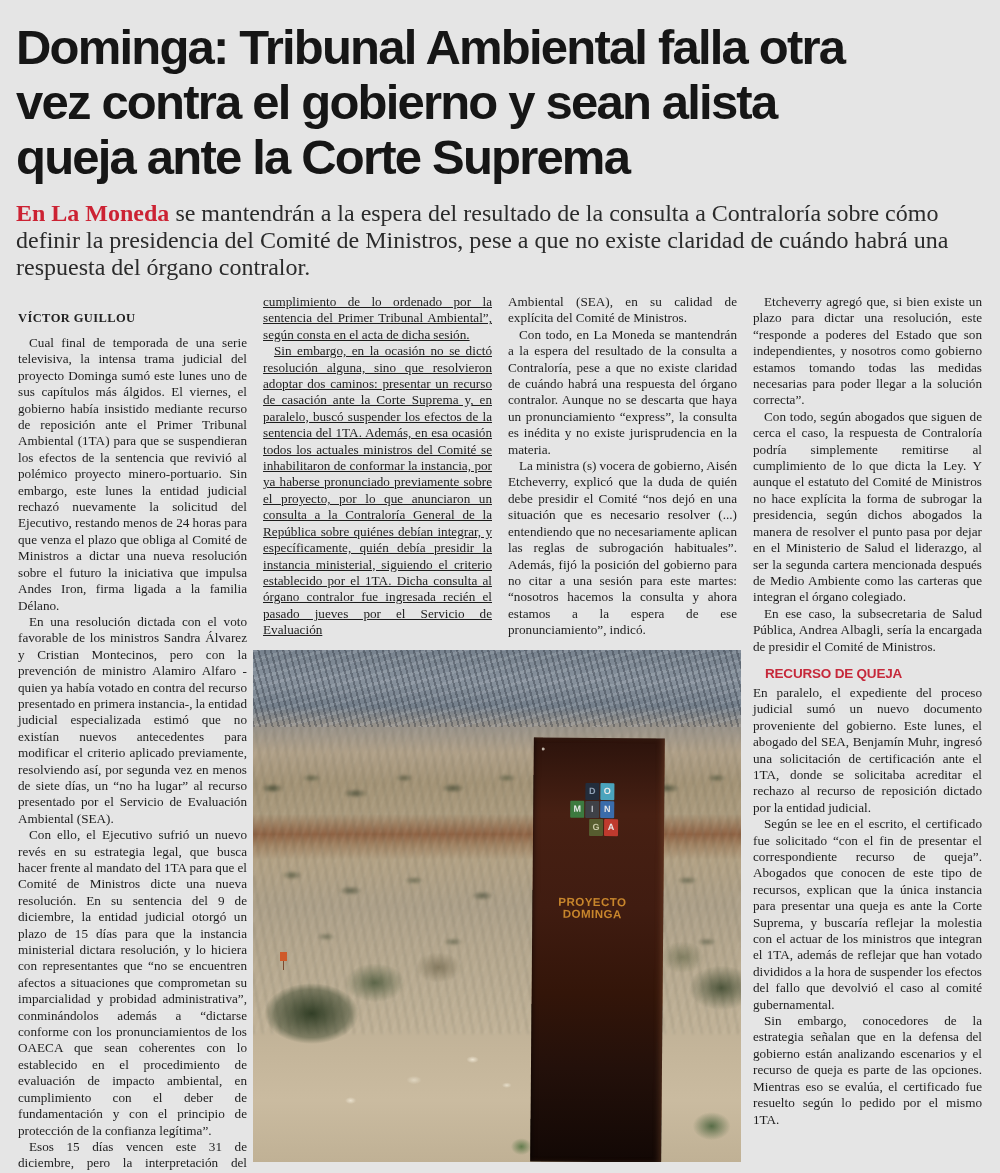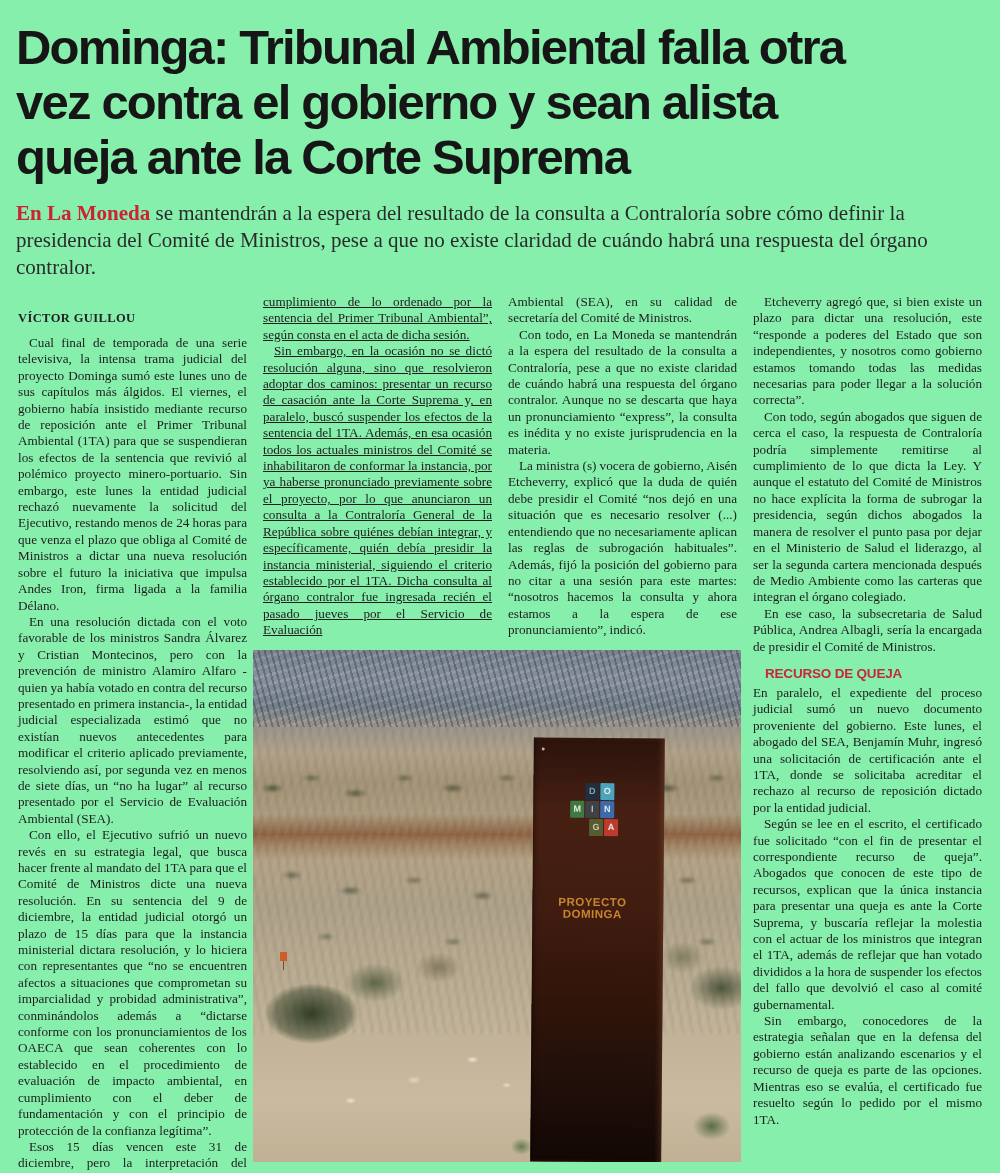--- a/index.html
+++ b/index.html
@@ -1,26 +1,26 @@
 <!DOCTYPE html>
 <html lang="es"><head>
 <meta charset="utf-8">
 <style>
   html,body{margin:0;padding:0;background:#fff;}
-  .page{position:relative;width:1000px;height:1173px;background:#86efac;overflow:hidden;
+  .page{position:relative;width:1000px;height:1173px;background:#e5e5e5;overflow:hidden;
         font-family:"Liberation Serif",serif;color:#1d1d1d;}
 
   
   .headline{position:absolute;top:20px;left:16px;width:968px;}
   .headline .hl-line{font-family:"Liberation Sans",sans-serif;font-weight:700;
         font-size:49px;line-height:55px;letter-spacing:-1.8px;color:#161616;white-space:nowrap;}
 
   
   .lede{position:absolute;top:200px;left:16px;width:968px;margin:0;
-        font-size:21px;line-height:27px;color:#2b2b2b;}
+        font-size:24px;line-height:27px;color:#2b2b2b;}
   .kicker{font-weight:700;color:#cc2233;}
 
   
   .bodywrap{position:absolute;top:294px;left:0;width:1000px;height:879px;}
   .col{position:absolute;top:0;width:229px;}
   #col1{left:18px;} #col2{left:263px;text-decoration:underline;} #col3{left:508px;} #col4{left:753px;}
   .byline{font-family:"Liberation Serif",serif;font-weight:700;font-size:12.5px;
         letter-spacing:.4px;color:#222;margin:17px 0 9px 0;}
   .para{margin:0;font-size:13.2px;line-height:16.4px;text-align:justify;
         hyphens:auto;-webkit-hyphens:auto;word-spacing:-.2px;}
@@ -127,21 +127,21 @@
       <p class="para indent">Con ello, el Ejecutivo sufrió un nuevo revés en su estrategia legal, que busca hacer frente al mandato del 1TA para que el Comité de Ministros dicte una nueva resolución. En su sentencia del 9 de diciembre, la entidad judicial otorgó un plazo de 15 días para que la instancia ministerial dictara resolución, y lo hiciera con representantes que “no se encuentren afectos a situaciones que comprometan su imparcialidad y probidad administrativa”, conminándolos además a “dictarse conforme con los pronunciamientos de los OAECA que sean coherentes con lo establecido en el procedimiento de evaluación de impacto ambiental, en cumplimiento con el deber de fundamentación y con el principio de protección de la confianza legítima”.</p>
       <p class="para indent">Esos 15 días vencen este 31 de diciembre, pero la interpretación del gobierno es que, al menos, una parte del fallo ya fue atendida. Específicamente, el lunes 23, cuando el Comité de Ministros sostuvo una sesión extraordinaria con el propósito de “abordar el</p>
     </div>
 
     <div class="col" id="col2">
       <p class="para">cumplimiento de lo ordenado por la sentencia del Primer Tribunal Ambiental”, según consta en el acta de dicha sesión.</p>
       <p class="para indent">Sin embargo, en la ocasión no se dictó resolución alguna, sino que resolvieron adoptar dos caminos: presentar un recurso de casación ante la Corte Suprema y, en paralelo, buscó suspender los efectos de la sentencia del 1TA. Además, en esa ocasión todos los actuales ministros del Comité se inhabilitaron de conformar la instancia, por ya haberse pronunciado previamente sobre el proyecto, por lo que anunciaron un consulta a la Contraloría General de la República sobre quiénes debían integrar, y específicamente, quién debía presidir la instancia ministerial, siguiendo el criterio establecido por el 1TA. Dicha consulta al órgano contralor fue ingresada recién el pasado jueves por el Servicio de Evaluación</p>
     </div>
 
     <div class="col" id="col3">
-      <p class="para">Ambiental (SEA), en su calidad de secretaría del Comité de Ministros.</p>
+      <p class="para">Ambiental (SEA), en su calidad de explícita del Comité de Ministros.</p>
       <p class="para indent">Con todo, en La Moneda se mantendrán a la espera del resultado de la consulta a Contraloría, pese a que no existe claridad de cuándo habrá una respuesta del órgano contralor. Aunque no se descarta que haya un pronunciamiento “express”, la consulta es inédita y no existe jurisprudencia en la materia.</p>
       <p class="para indent">La ministra (s) vocera de gobierno, Aisén Etcheverry, explicó que la duda de quién debe presidir el Comité “nos dejó en una situación que es necesario resolver (...) entendiendo que no necesariamente aplican las reglas de subrogación habituales”. Además, fijó la posición del gobierno para no citar a una sesión para este martes: “nosotros hacemos la consulta y ahora estamos a la espera de ese pronunciamiento”, indicó.</p>
     </div>
 
     <div class="col" id="col4">
       <p class="para indent">Etcheverry agregó que, si bien existe un plazo para dictar una resolución, este “responde a poderes del Estado que son independientes, y nosotros como gobierno estamos tomando todas las medidas necesarias para poder llegar a la solución correcta”.</p>
       <p class="para indent">Con todo, según abogados que siguen de cerca el caso, la respuesta de Contraloría podría simplemente remitirse al cumplimiento de lo que dicta la Ley. Y aunque el estatuto del Comité de Ministros no hace explícita la forma de subrogar la presidencia, según dichos abogados la manera de resolver el punto pasa por dejar en el Ministerio de Salud el liderazgo, al ser la segunda cartera mencionada después de Medio Ambiente como las carteras que integran el órgano colegiado.</p>
       <p class="para indent">En ese caso, la subsecretaria de Salud Pública, Andrea Albagli, sería la encargada de presidir el Comité de Ministros.</p>
       <div class="subhead">RECURSO DE QUEJA</div>
       <p class="para">En paralelo, el expediente del proceso judicial sumó un nuevo documento proveniente del gobierno. Este lunes, el abogado del SEA, Benjamín Muhr, ingresó una solicitación de certificación ante el 1TA, donde se solicitaba acreditar el rechazo al recurso de reposición dictado por la entidad judicial.</p>

